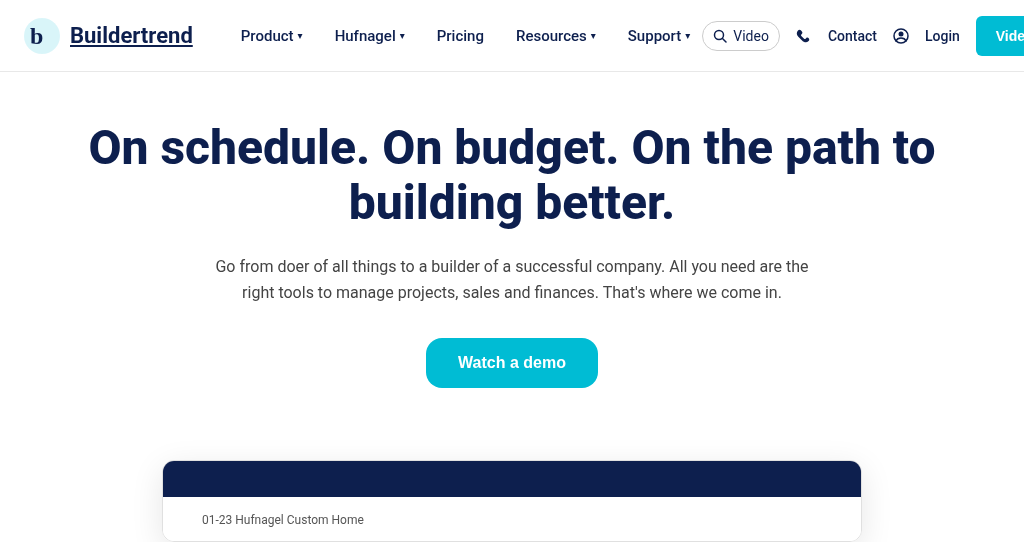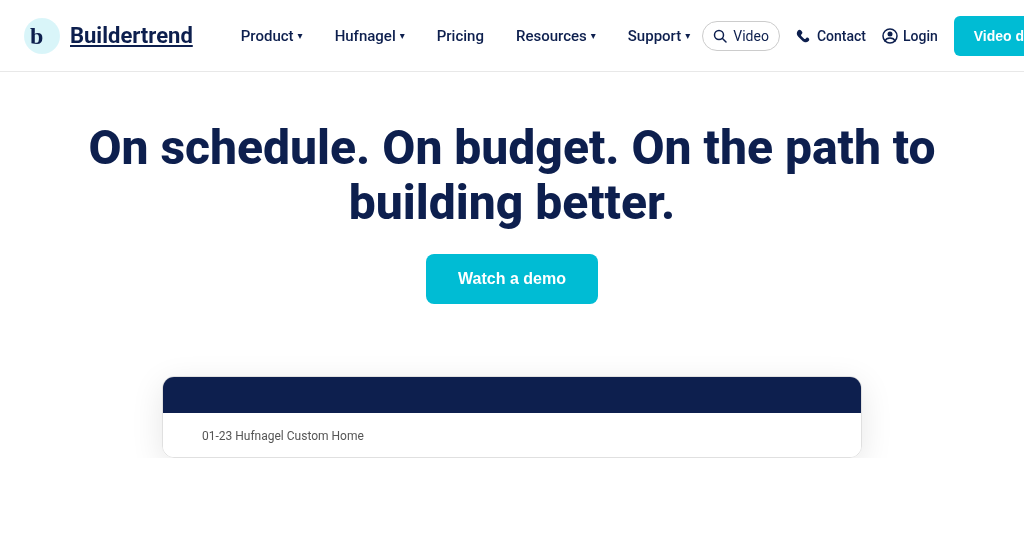--- a/index.html
+++ b/index.html
@@ -64,21 +64,21 @@
       font-size: 14px;
       color: #0d1f4e;
       cursor: pointer;
       padding: 6px 10px;
       border: 1px solid #ccc;
       border-radius: 20px;
     }
     .nav-contact, .nav-login {
       display: flex;
       align-items: center;
-      gap: 5px;
+      gap: 16px;
       font-size: 14px;
       color: #0d1f4e;
       cursor: pointer;
       font-weight: 500;
     }
     .btn-demo {
       background: #00bcd4;
       color: #fff;
       border: none;
       border-radius: 6px;
@@ -115,21 +115,21 @@
       font-size: 16px;
       color: #444;
       line-height: 1.6;
       max-width: 620px;
       margin: 0 auto 32px;
     }
     .btn-watch {
       background: #00bcd4;
       color: #fff;
       border: none;
-      border-radius: 8px;
+      border-radius: 16px;
       padding: 16px 32px;
       font-size: 16px;
       font-weight: 700;
       cursor: pointer;
     }
 
     
     .app-preview {
       max-width: 700px;
       margin: 40px auto 0;
@@ -219,20 +219,21 @@
       <span>Login</span>
     </div>
 
     <button class="btn-demo">Video demo – see it now</button>
 
   </div>
 </nav>
 
 <section class="hero">
   <h1 class="hero-heading">On schedule. On budget. On the path to building better.</h1>
+  <p class="hero-sub">Go from doer of all things to a builder of a successful company. All you need are the right tools to manage projects, sales and finances. That's where we come in.</p>
   <button class="btn-watch">Watch a demo</button>
 </section>
 
 <div class="preview-wrapper">
 
   <div class="app-preview">
     <div class="app-header-bar"></div>
     <div class="app-body">
       <div class="app-project-name">01-23 Hufnagel Custom Home</div>
 

